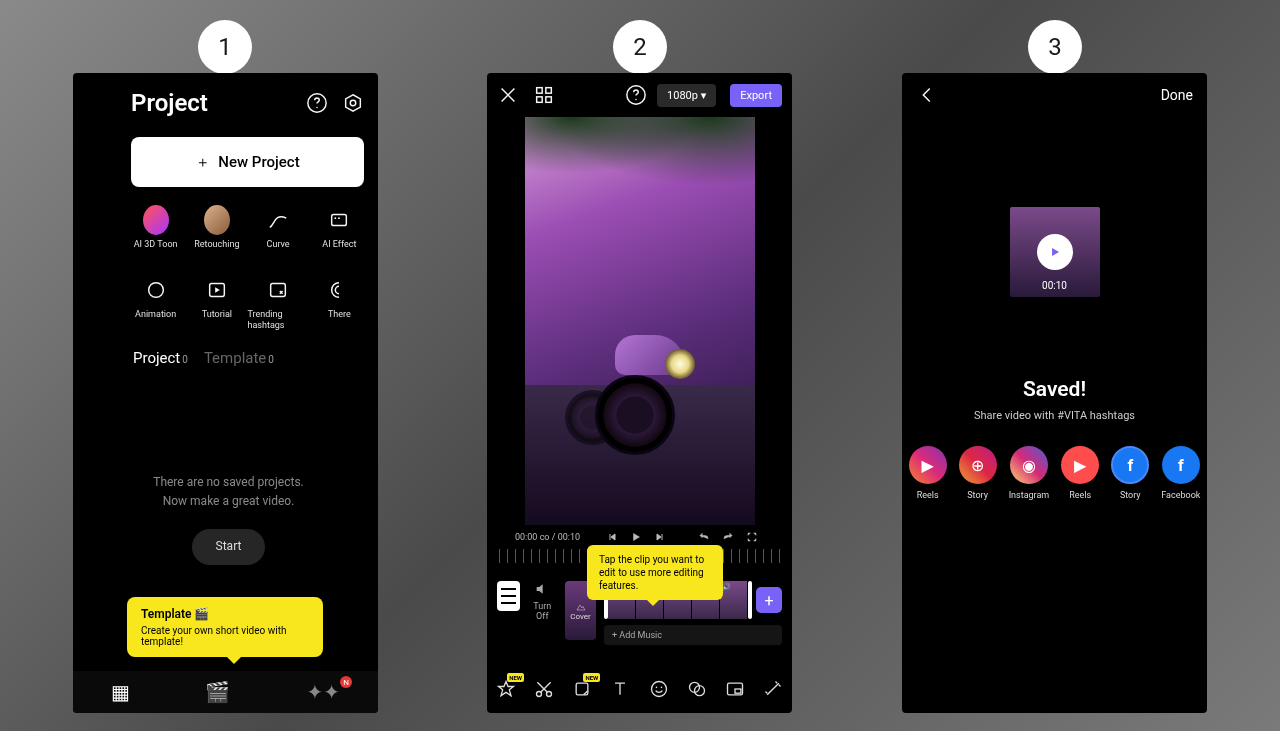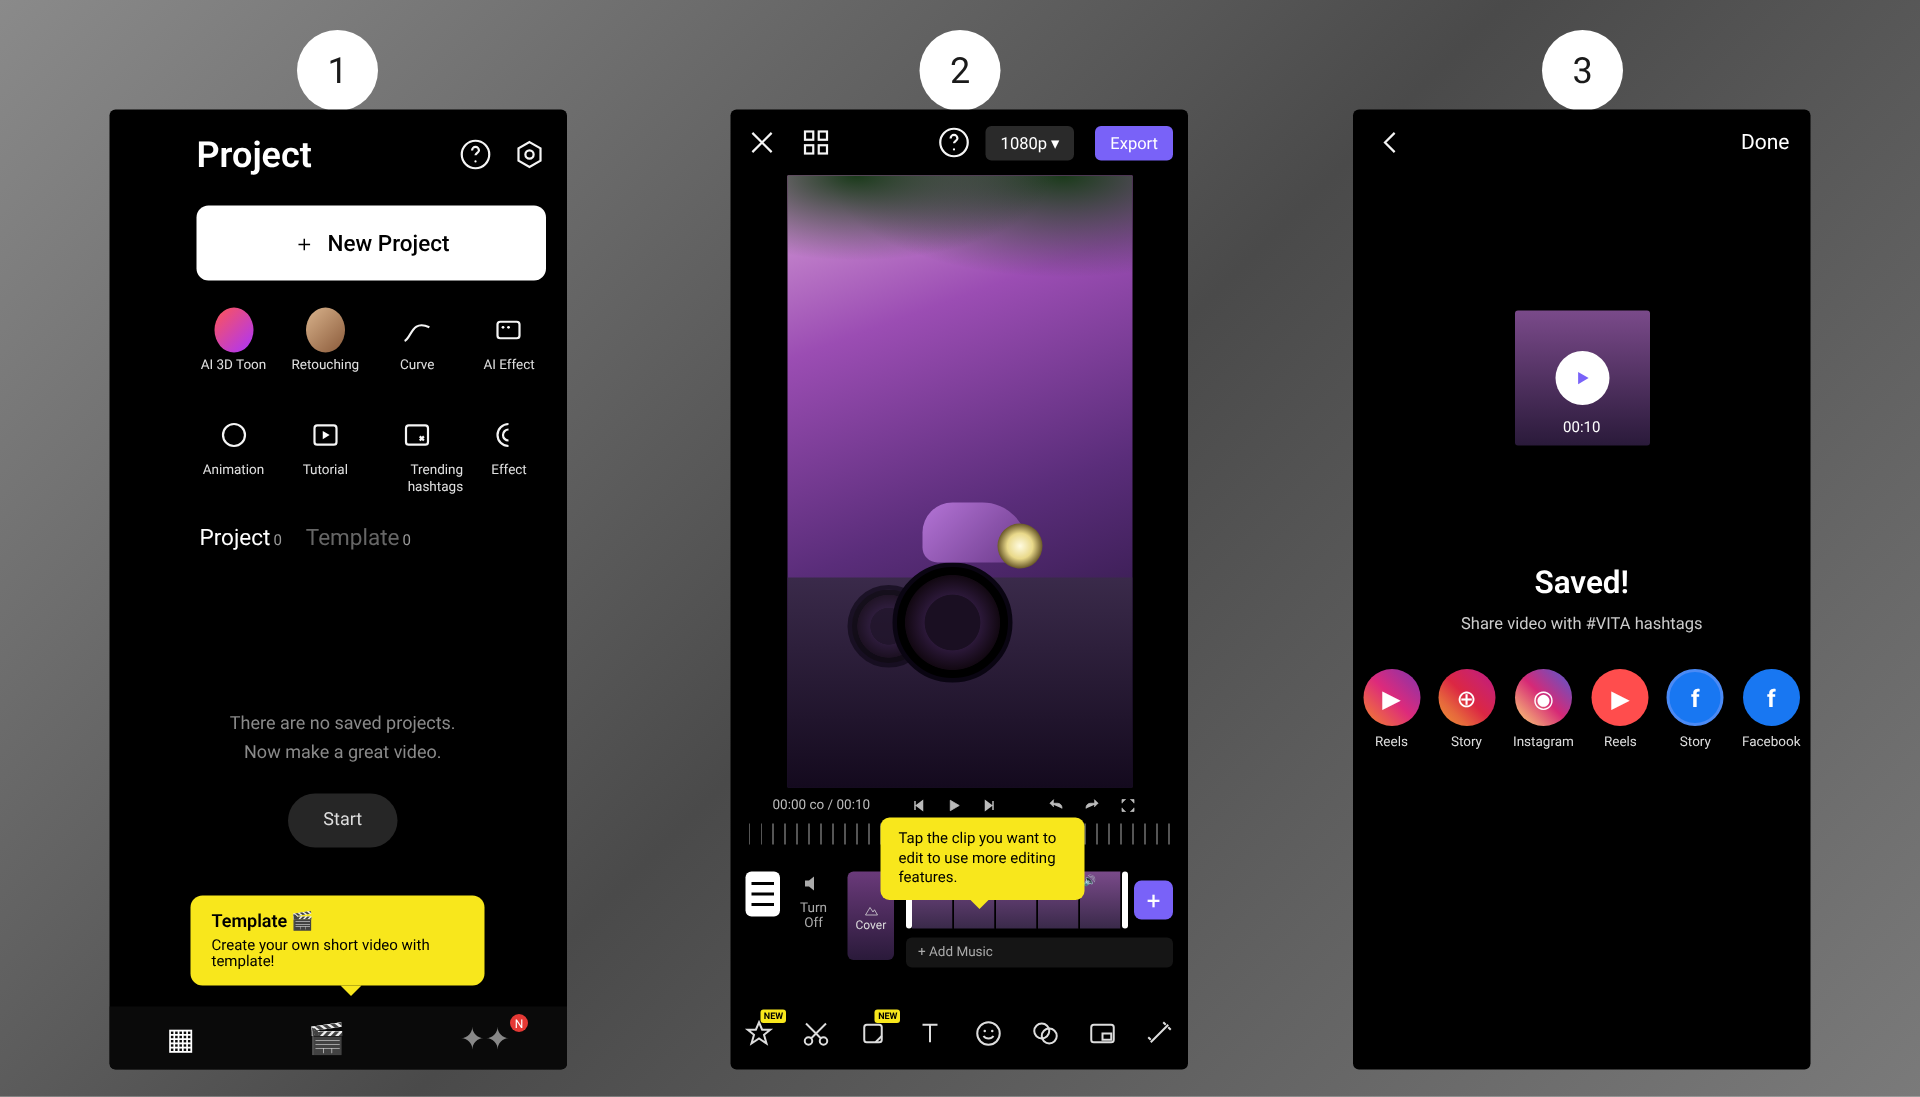--- a/index.html
+++ b/index.html
@@ -47,21 +47,21 @@
     font-size: 15px; font-weight: 500; gap:8px;
   }
   .tool-grid {
     display: grid;
     grid-template-columns: repeat(4, 1fr);
     row-gap: 18px;
     padding: 6px 8px 16px 8px;
   }
   .tool { display:flex; flex-direction:column; align-items:center; gap:6px; }
   .tool-ico { width:26px; height:26px; display:flex; align-items:center; justify-content:center; }
-  .tool-lbl { font-size:9px; color:#e0e0e0; text-align:right; line-height:1.2; height:20px; }
+  .tool-lbl { font-size:9px; color:#e0e0e0; text-align:left; line-height:1.2; height:20px; }
   .p1-tabs { display:flex; gap:16px; padding: 4px 16px; font-size:15px; }
   .p1-tab-inactive { color:#666; }
   .p1-tab .count { font-size:10px; margin-left:2px; color:#999; }
   .p1-empty {
     position:absolute; top:400px; left:6px; right:0;
     text-align:center; color:#8a8a8a; font-size:12px; line-height:1.6;
   }
   .start-btn {
     margin-top:18px;
     display:inline-block;
@@ -270,21 +270,21 @@
           </svg>
         </div>
       <div class="tool-lbl">Trending hashtags</div>
     </div>
     <div class="tool">
       <div class="tool-ico">
           <svg class="ico" viewBox="0 0 24 24">
             <path d="M12 4a8 8 0 100 16M12 8a4 4 0 100 8"></path>
           </svg>
         </div>
-      <div class="tool-lbl">Effect</div>
+      <div class="tool-lbl">There</div>
     </div>
   </div>
   <div class="p1-tabs">
     <div class="p1-tab">
       <span>Project</span><span class="count">0</span>
     </div>
     <div class="p1-tab p1-tab-inactive">
       <span>Template</span><span class="count">0</span>
     </div>
   </div>

